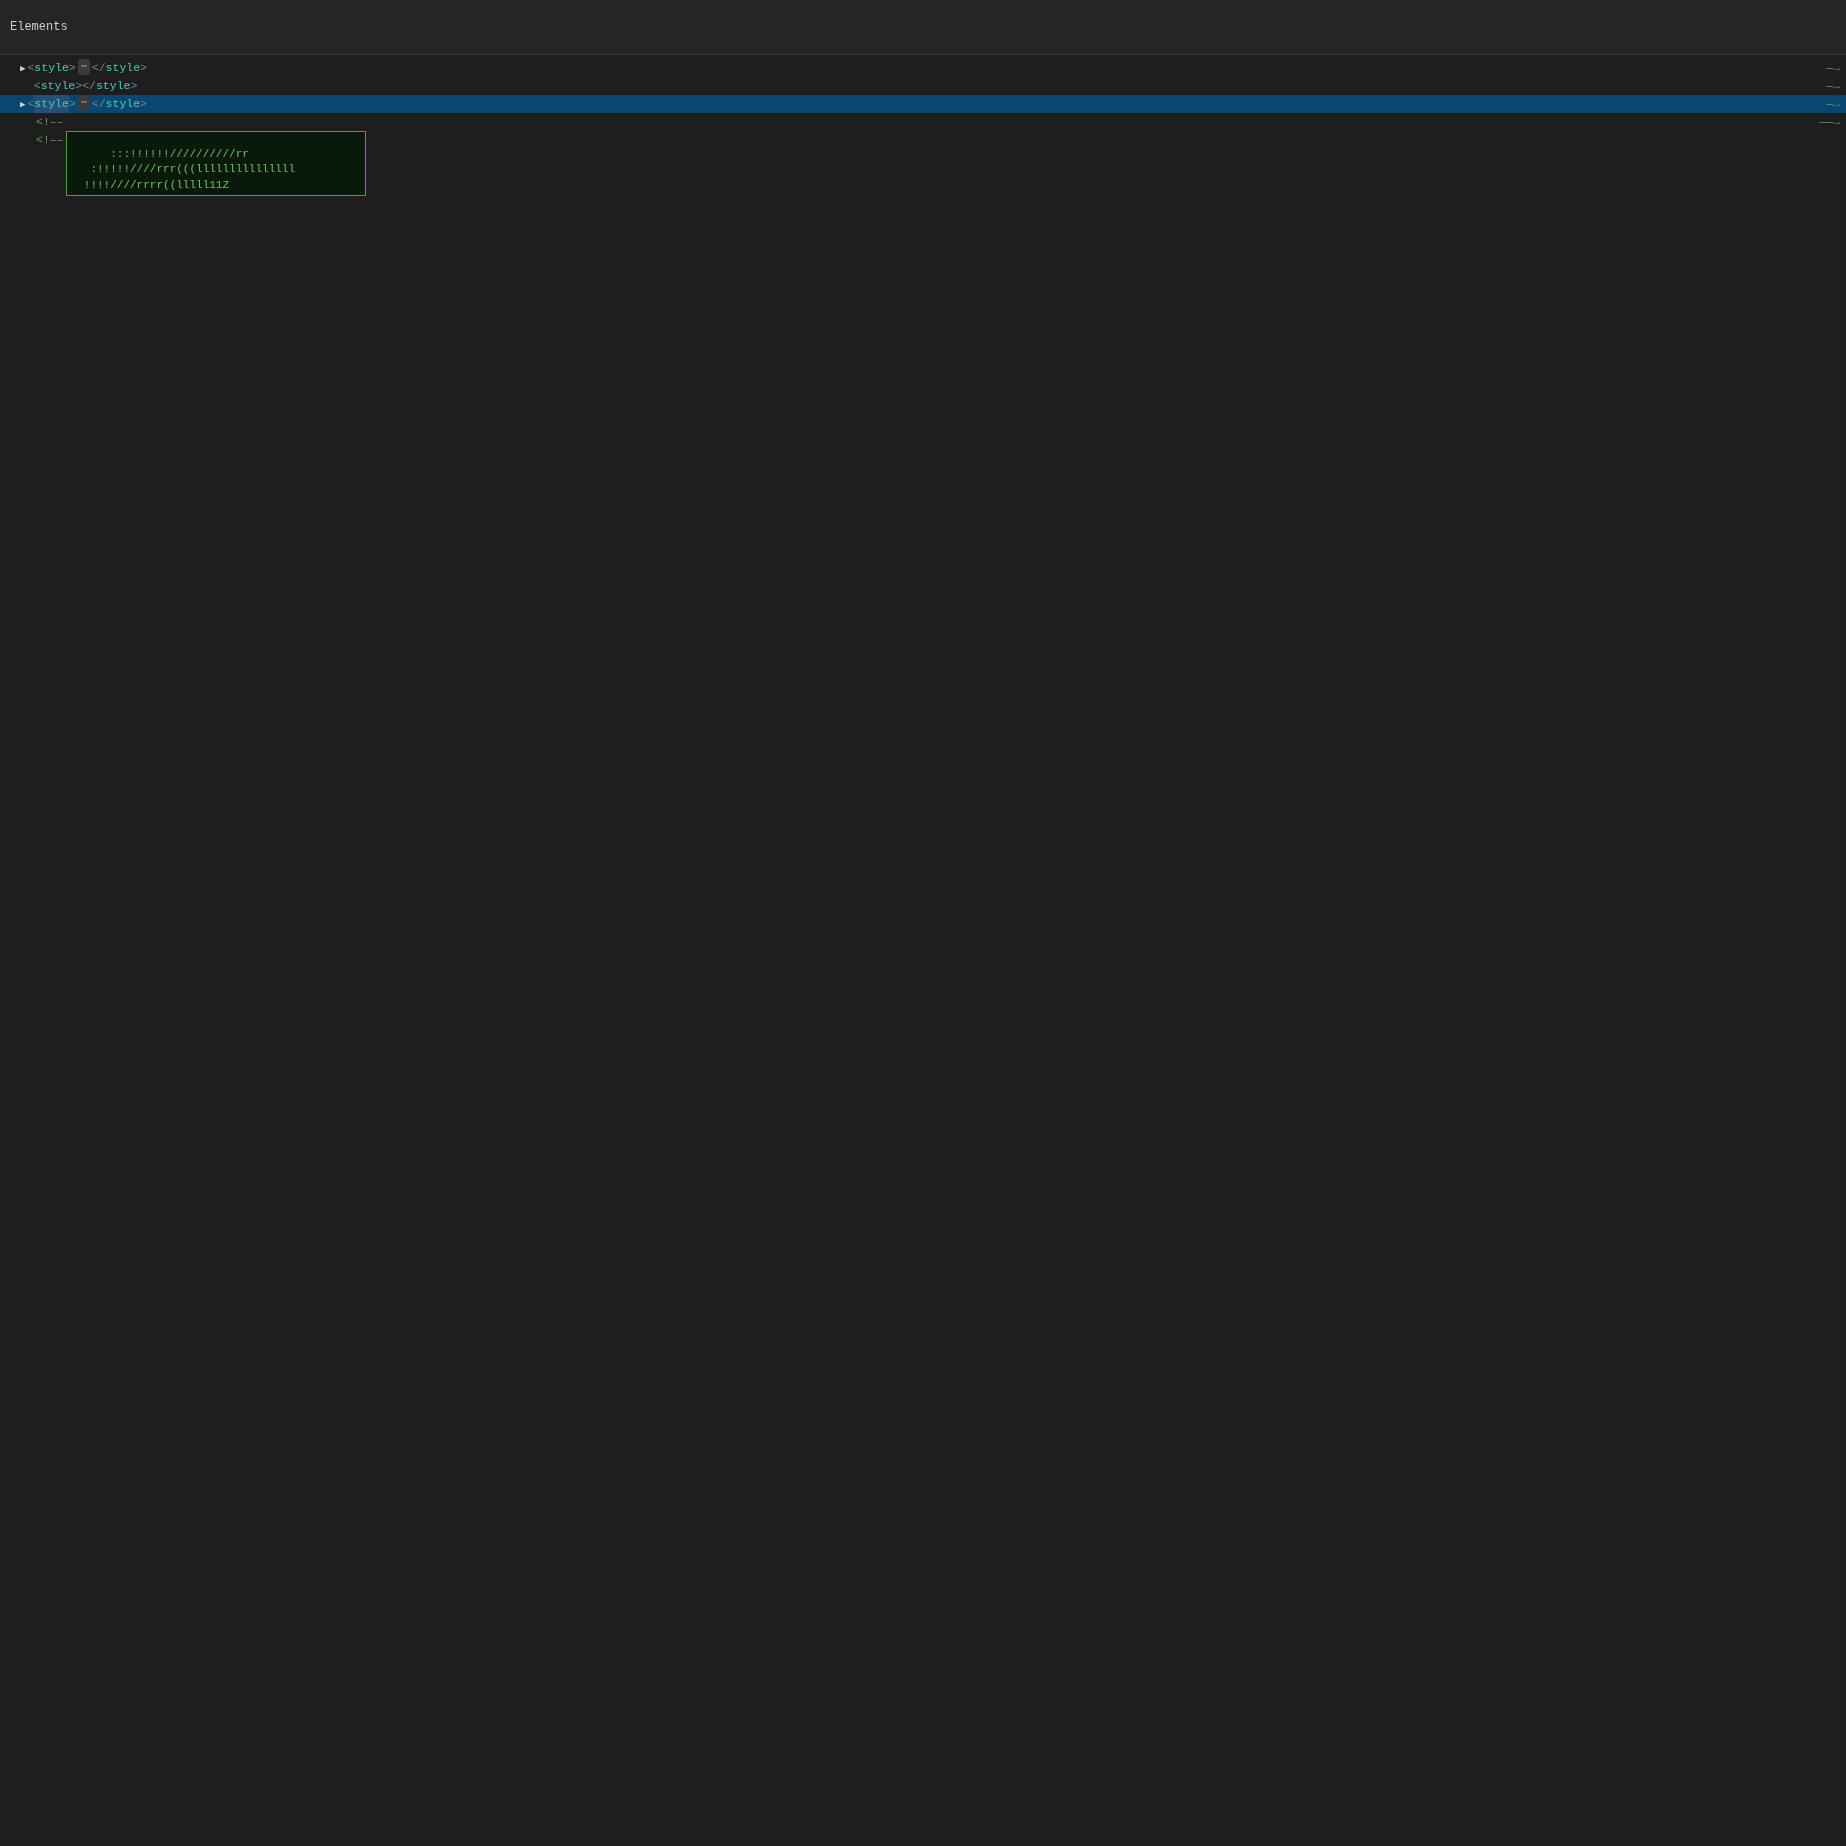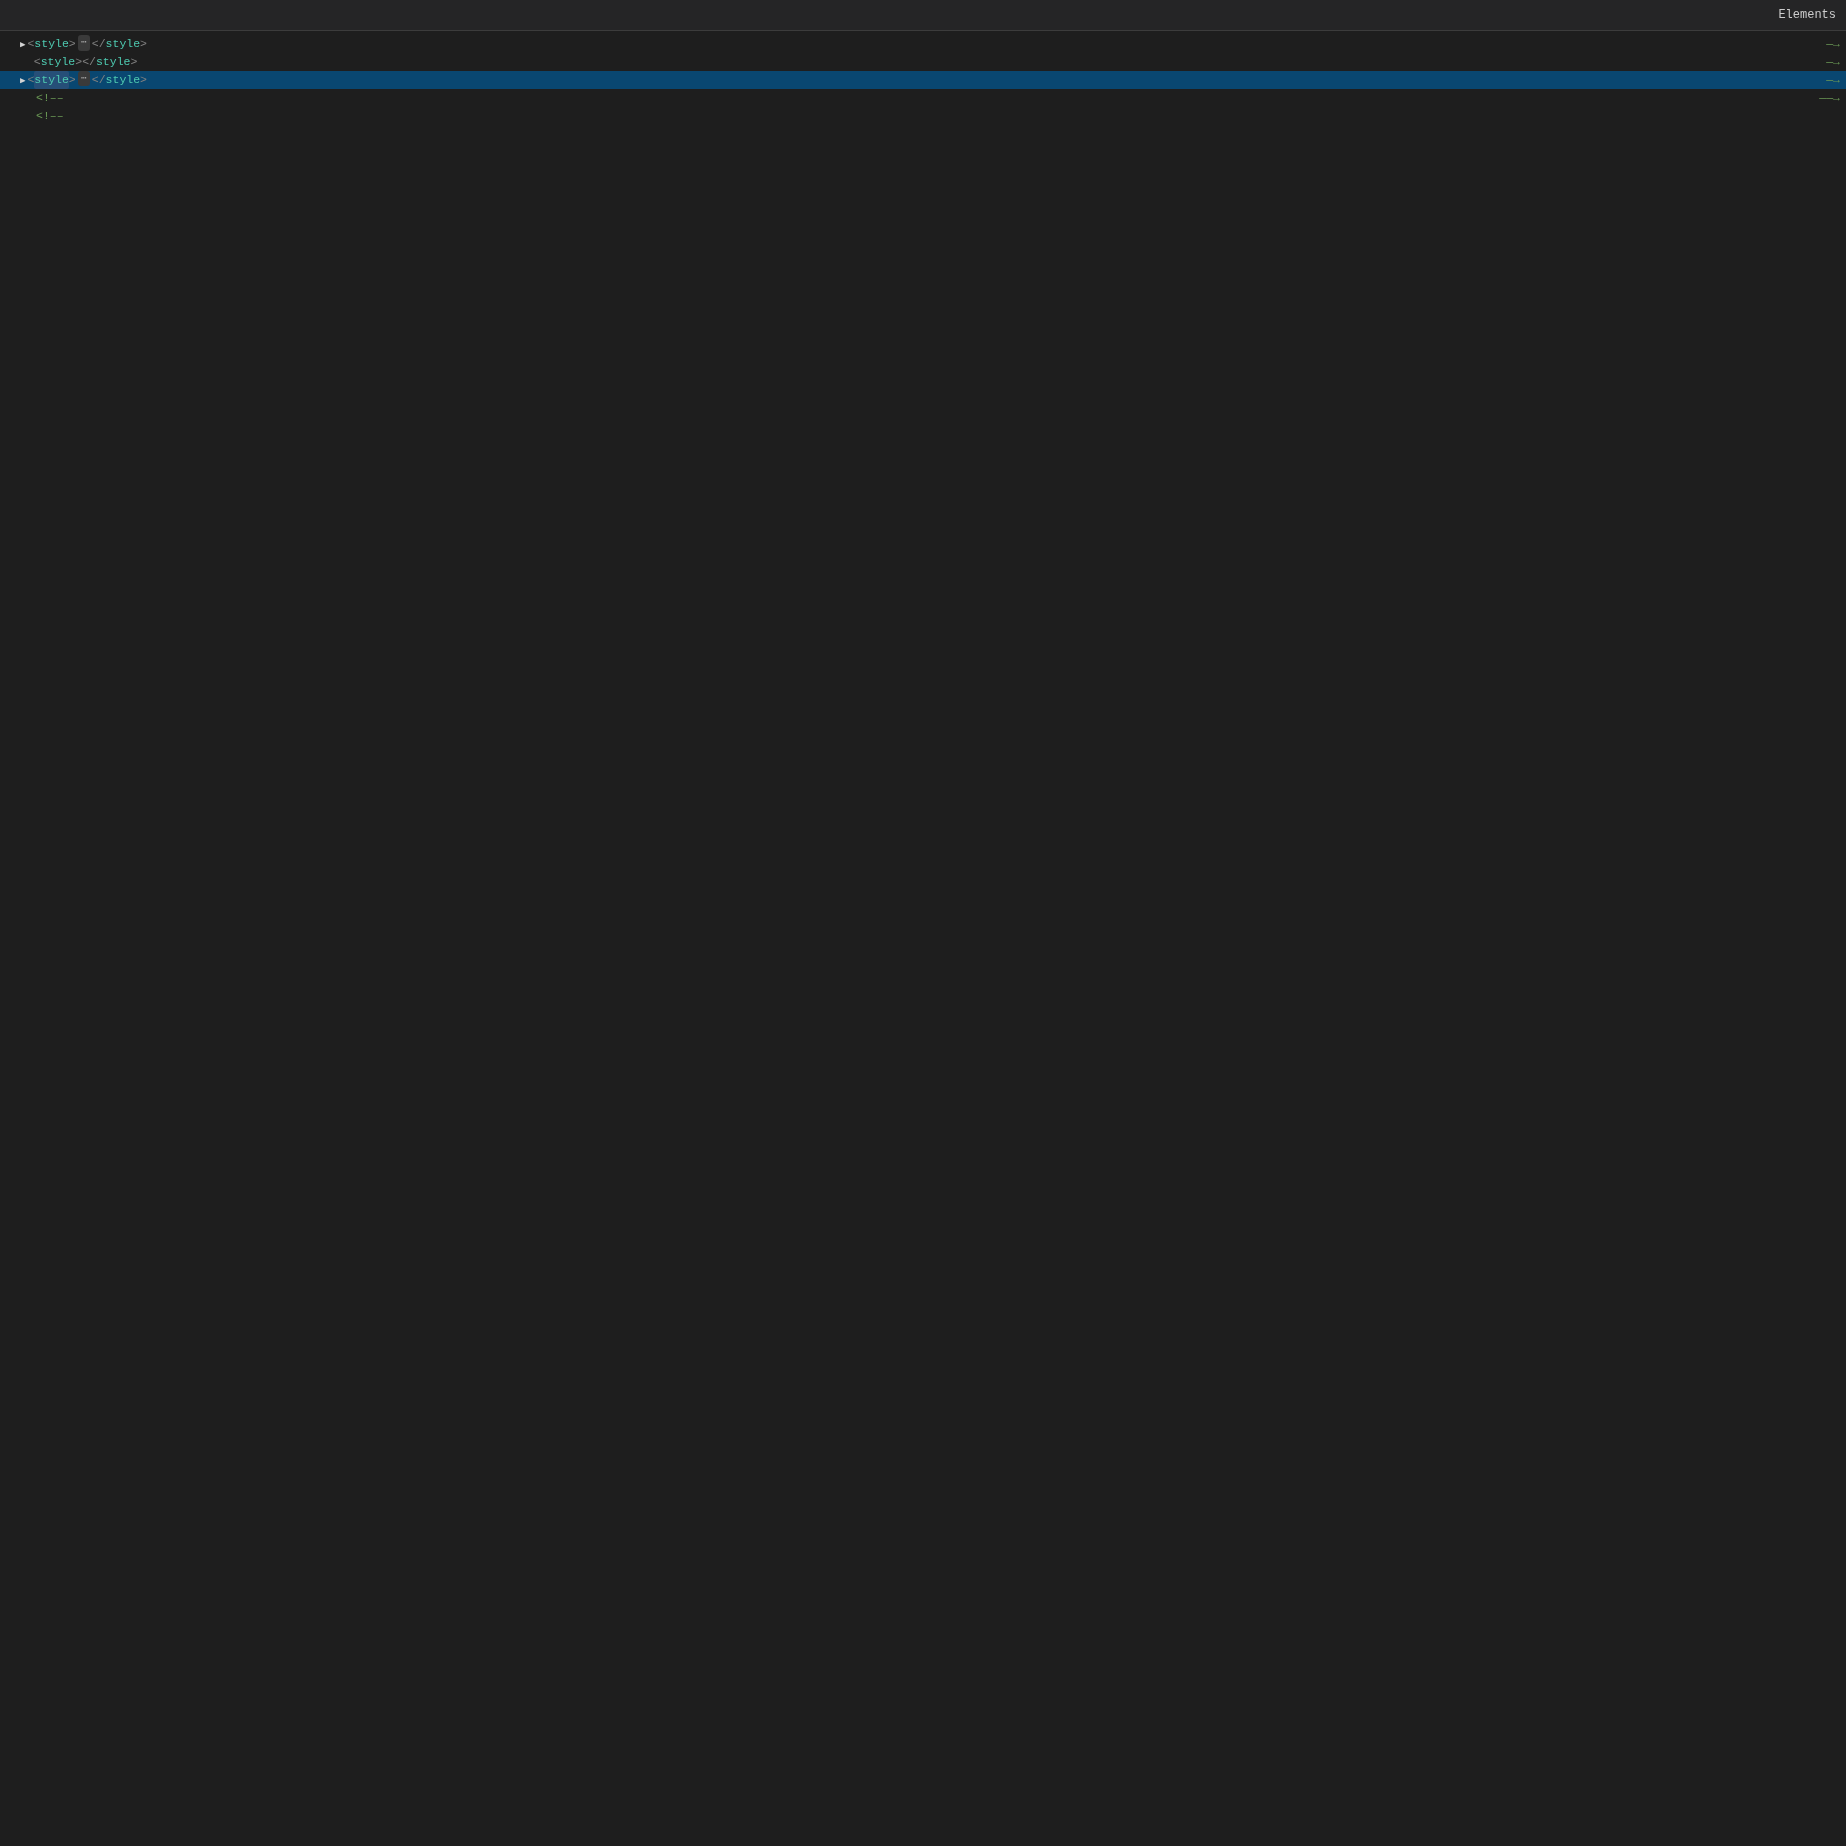--- a/index.html
+++ b/index.html
@@ -10,24 +10,23 @@
       font-size: 12px;
       width: 1846px;
       min-height: 1846px;
       overflow-x: hidden;
     }
 
     
     .title-bar {
       background-color: #252526;
       color: #cccccc;
-      padding: 8px 10px;
+      padding: 20px 10px;
       font-size: 12px;
       border-bottom: 1px solid #3c3c3c;
-      text-align: right;
     }
 
     
     .elements-panel {
       padding: 4px 0;
       font-size: 11.5px;
       line-height: 1.55;
     }
 
     .line {
@@ -123,13 +122,16 @@
     <span class="end-arrow arrow-indicator"> —→</span>
   </div>
 
   <div class="line indent-2">
     <span class="comment-line">&lt;!–– </span>
     <span class="end-arrow arrow-indicator">——→</span>
   </div>
 
   <div class="line indent-2" style="display:flex; align-items:flex-start;">
     <span class="comment-line">&lt;!––</span>
-    </div>
+    <div class="ascii-block" style="font-size:9.5px; line-height:1.4; min-width:300px; max-width:340px;">
+<pre style="color:#6dbf67; background:#0a1a0a;">      :::!!!!!!//////////rr
+   :!!!!!////rrr(((lllllllllllllll
+  !!!!////rrrr((lllll11Z</pre></div></div>
   </div>
 </body></html>

